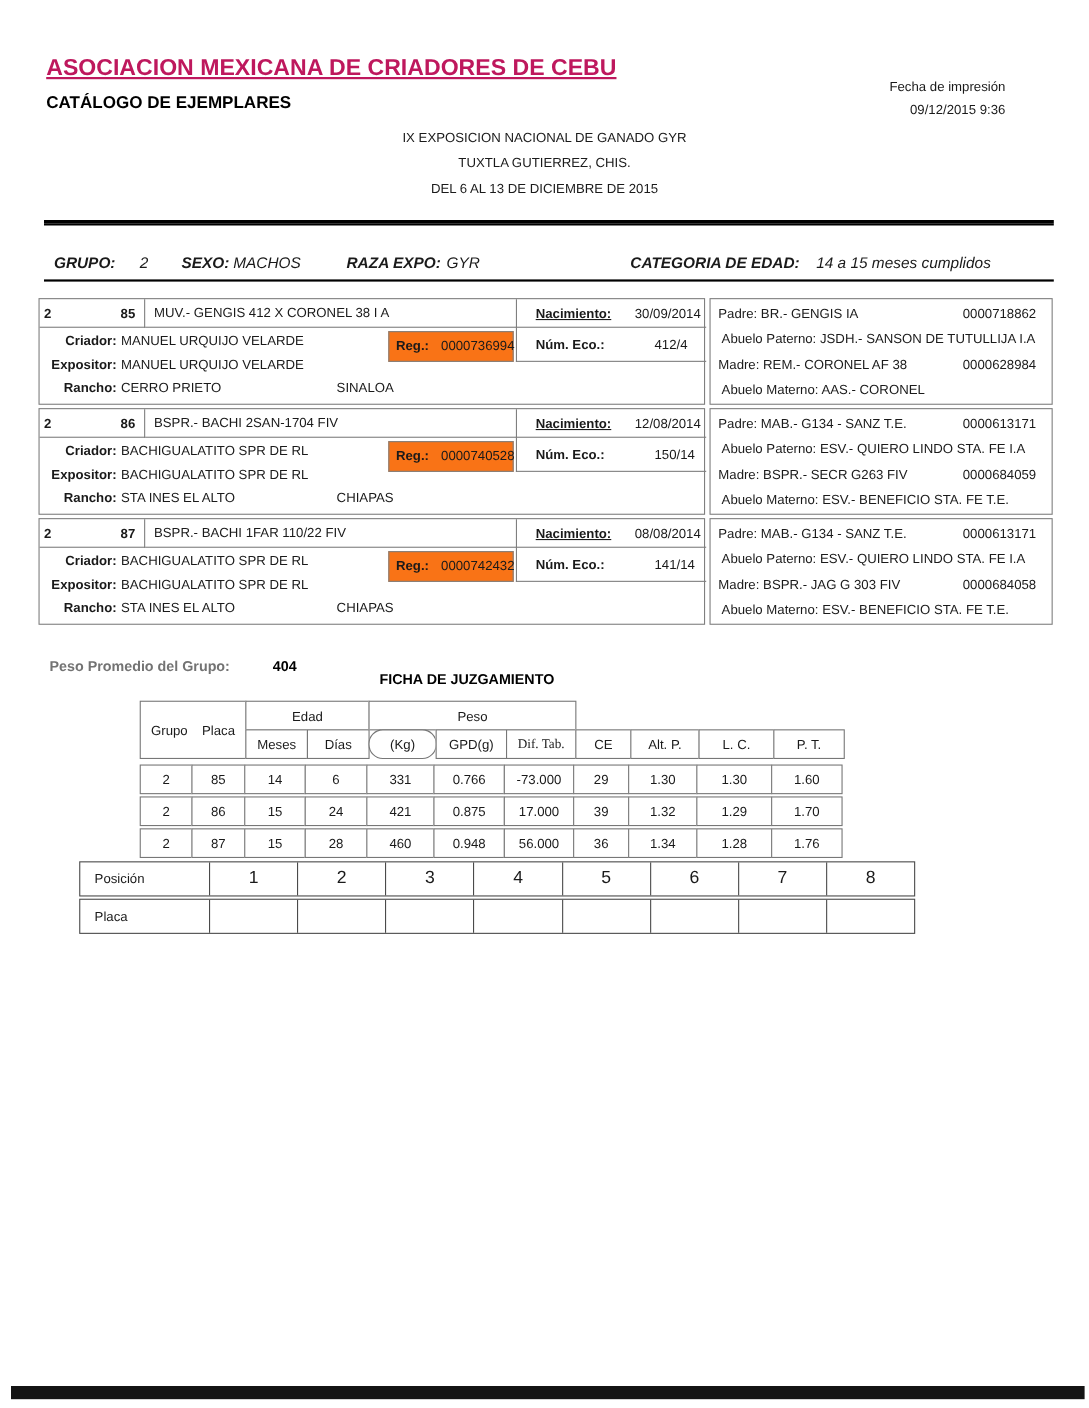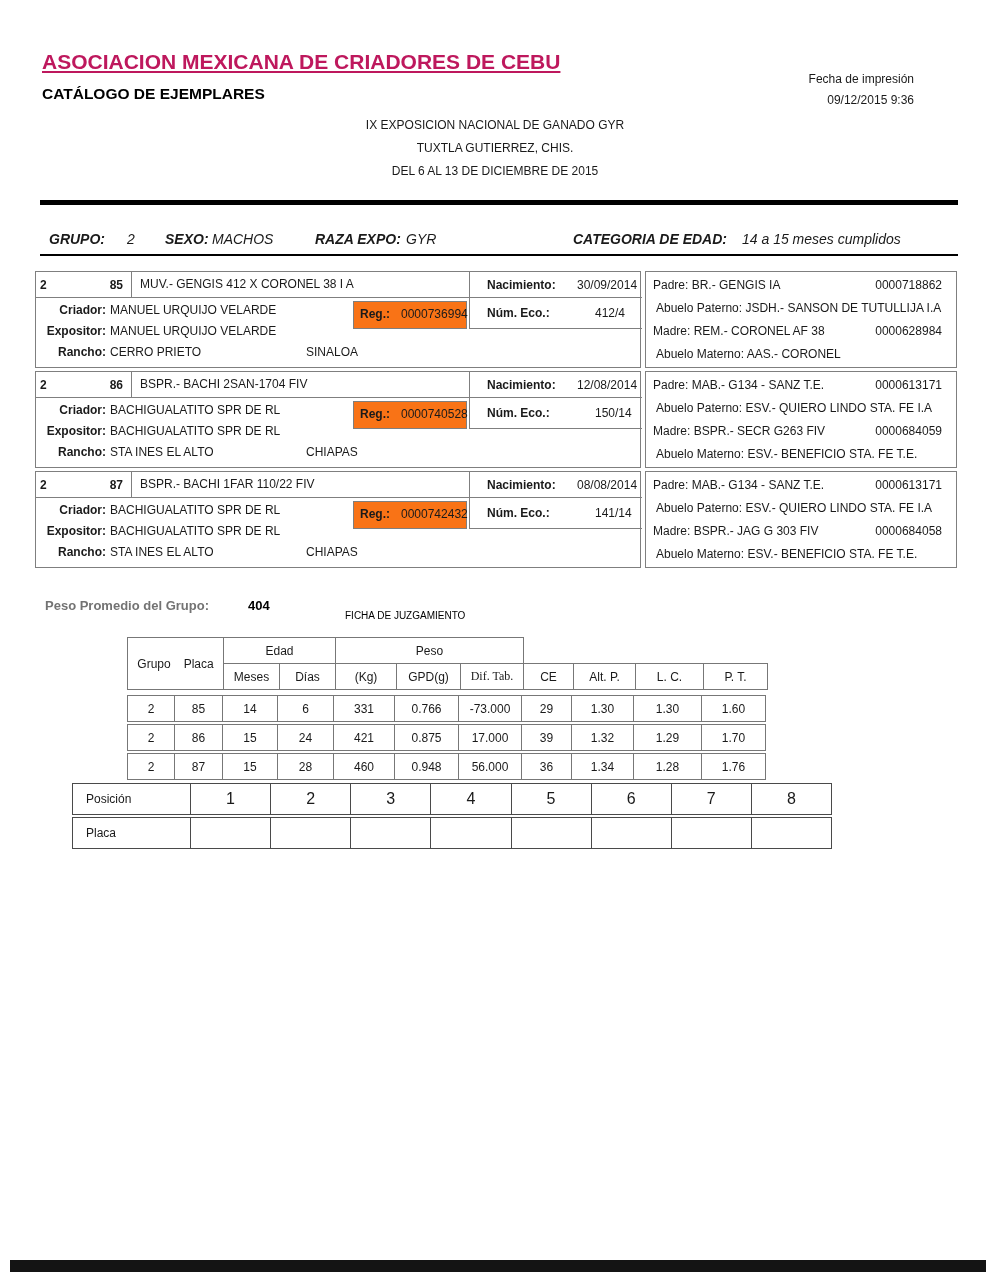--- a/index.html
+++ b/index.html
@@ -25,21 +25,21 @@
   .gb-cat-l   { left:573px; } .gb-cat-v   { left:742px; }
 
   
   .ab { position:absolute; left:35px; width:922px; height:97px; font-size:12px; }
   .ab1 { top:271px; } .ab2 { top:371px; } .ab3 { top:471px; }
   .ab-left  { position:absolute; left:0; top:0; width:606px; height:97px; border:1px solid #7f7f7f; }
   .ab-grupo { position:absolute; left:0; top:0; width:96px; height:26px; border-right:1px solid #7f7f7f; border-bottom:1px solid #7f7f7f;
               display:flex; justify-content:space-between; align-items:center; padding:0 8px 0 4px; font-weight:bold; }
   .ab-name  { position:absolute; left:96px; top:0; width:338px; height:26px; border-bottom:1px solid #7f7f7f; line-height:25px; padding-left:8px; white-space:nowrap; overflow:hidden; }
   .ab-nac   { position:absolute; left:433px; top:0; width:173px; height:26px; border-left:1px solid #7f7f7f; border-bottom:1px solid #7f7f7f; overflow:hidden; }
-  .ab-nac .lbl { position:absolute; left:17px; top:6px; font-weight:bold; white-space:nowrap; }
+  .ab-nac .lbl { position:absolute; left:17px; top:6px; font-weight:bold; white-space:nowrap;text-decoration:underline; }
   .ab-nac .val { position:absolute; left:107px; top:6px; white-space:nowrap; }
   .ab-line { position:absolute; left:0; white-space:nowrap; }
   .ab-crio { top:31px; } .ab-expo { top:52px; } .ab-ran { top:73px; }
   .ab-line .lbl { display:inline-block; width:70px; text-align:right; font-weight:bold; }
   .ab-line .val { margin-left:4px; }
   .ab-estado { position:absolute; left:270px; top:73px; white-space:nowrap; }
   .ab-reg { position:absolute; left:317px; top:29px; width:114px; height:28px; border:1px solid #7f7f7f; background:#f97316; }
   .ab-reg .lbl { position:absolute; left:6px; top:5px; font-weight:bold; }
   .ab-reg .val { position:absolute; left:47px; top:5px; }
   .ab-eco { position:absolute; left:433px; top:26px; width:173px; height:31px; border-left:1px solid #7f7f7f; border-bottom:1px solid #7f7f7f; }
@@ -47,31 +47,31 @@
   .ab-eco .val { position:absolute; left:125px; top:8px; }
   .ab-right { position:absolute; left:610px; top:0; width:312px; height:97px; border:1px solid #7f7f7f; overflow:hidden; }
   .ab-right .rline { position:absolute; left:7px; white-space:nowrap; }
   .ab-right .r1 { top:6px; } .ab-right .r2 { top:29px; left:10px; } .ab-right .r3 { top:52px; } .ab-right .r4 { top:75px; left:10px; }
   .ab-right .regnum { position:absolute; right:14px; white-space:nowrap; }
   .ab-right .rr1 { top:6px; } .ab-right .rr3 { top:52px; }
 
   
   .peso-label { left:45px;  top:598px; font-size:13px; font-weight:bold; color:#737373; }
   .peso-value { left:248px; top:598px; font-size:13px; font-weight:bold; color:#000; }
-  .ficha-title { left:345px; top:610px; font-size:10px; font-weight:normal; color:#000; }
+  .ficha-title { left:345px; top:610px; font-size:13px; font-weight:bold; color:#000; }
   .ft { position:absolute; left:127px; top:637px; width:641px; font-size:12px; }
   .ft-head { position:relative; height:53px; }
   .ft-cell { position:absolute; border:1px solid #777; display:flex; align-items:center; justify-content:center; background:#fff; }
   .fh-gp   { left:0;   top:0; width:97px;  height:53px; gap:13px; }
   .fh-edad { left:96px;  top:0; width:113px; height:27px; }
   .fh-peso { left:208px; top:0; width:189px; height:27px; }
   .fh-med  { left:396px; top:0; width:245px; height:27px; }
   .fs { top:26px; height:27px; }
   .fs-meses { left:96px;  width:57px; } .fs-dias { left:152px; width:57px; }
-  .fs-kg    { left:208px; width:62px; } .fs-gpd  { left:269px; width:65px; } .fs-dif { left:333px; width:64px;font-family:Liberation Serif, serif; }
+  .fs-kg    { left:208px; width:62px;border-radius:13px; } .fs-gpd  { left:269px; width:65px; } .fs-dif { left:333px; width:64px;font-family:Liberation Serif, serif; }
   .fs-ce    { left:396px; width:51px; } .fs-alt  { left:446px; width:63px; } .fs-lc  { left:508px; width:69px; } .fs-pt { left:576px; width:65px;text-align:right; }
   .ft-row { position:absolute; left:0; width:641px; height:27px; display:flex; }
   .ftr1 { top:58px; } .ftr2 { top:87px; } .ftr3 { top:116px; }
   .ft-row .c { border:1px solid #777; margin-left:-1px; display:flex; align-items:center; justify-content:center; background:#fff; }
   .ft-row .c:first-child { margin-left:0; }
   .cw1{width:48px;} .cw2{width:49px;} .cw3{width:56px;} .cw4{width:57px;} .cw5{width:62px;} .cw6{width:65px;}
   .cw7{width:64px;} .cw8{width:51px;} .cw9{width:63px;} .cw10{width:69px;} .cw11{width:65px;}
 
   
   .pos { position:absolute; left:72px; top:783px; width:760px; }

